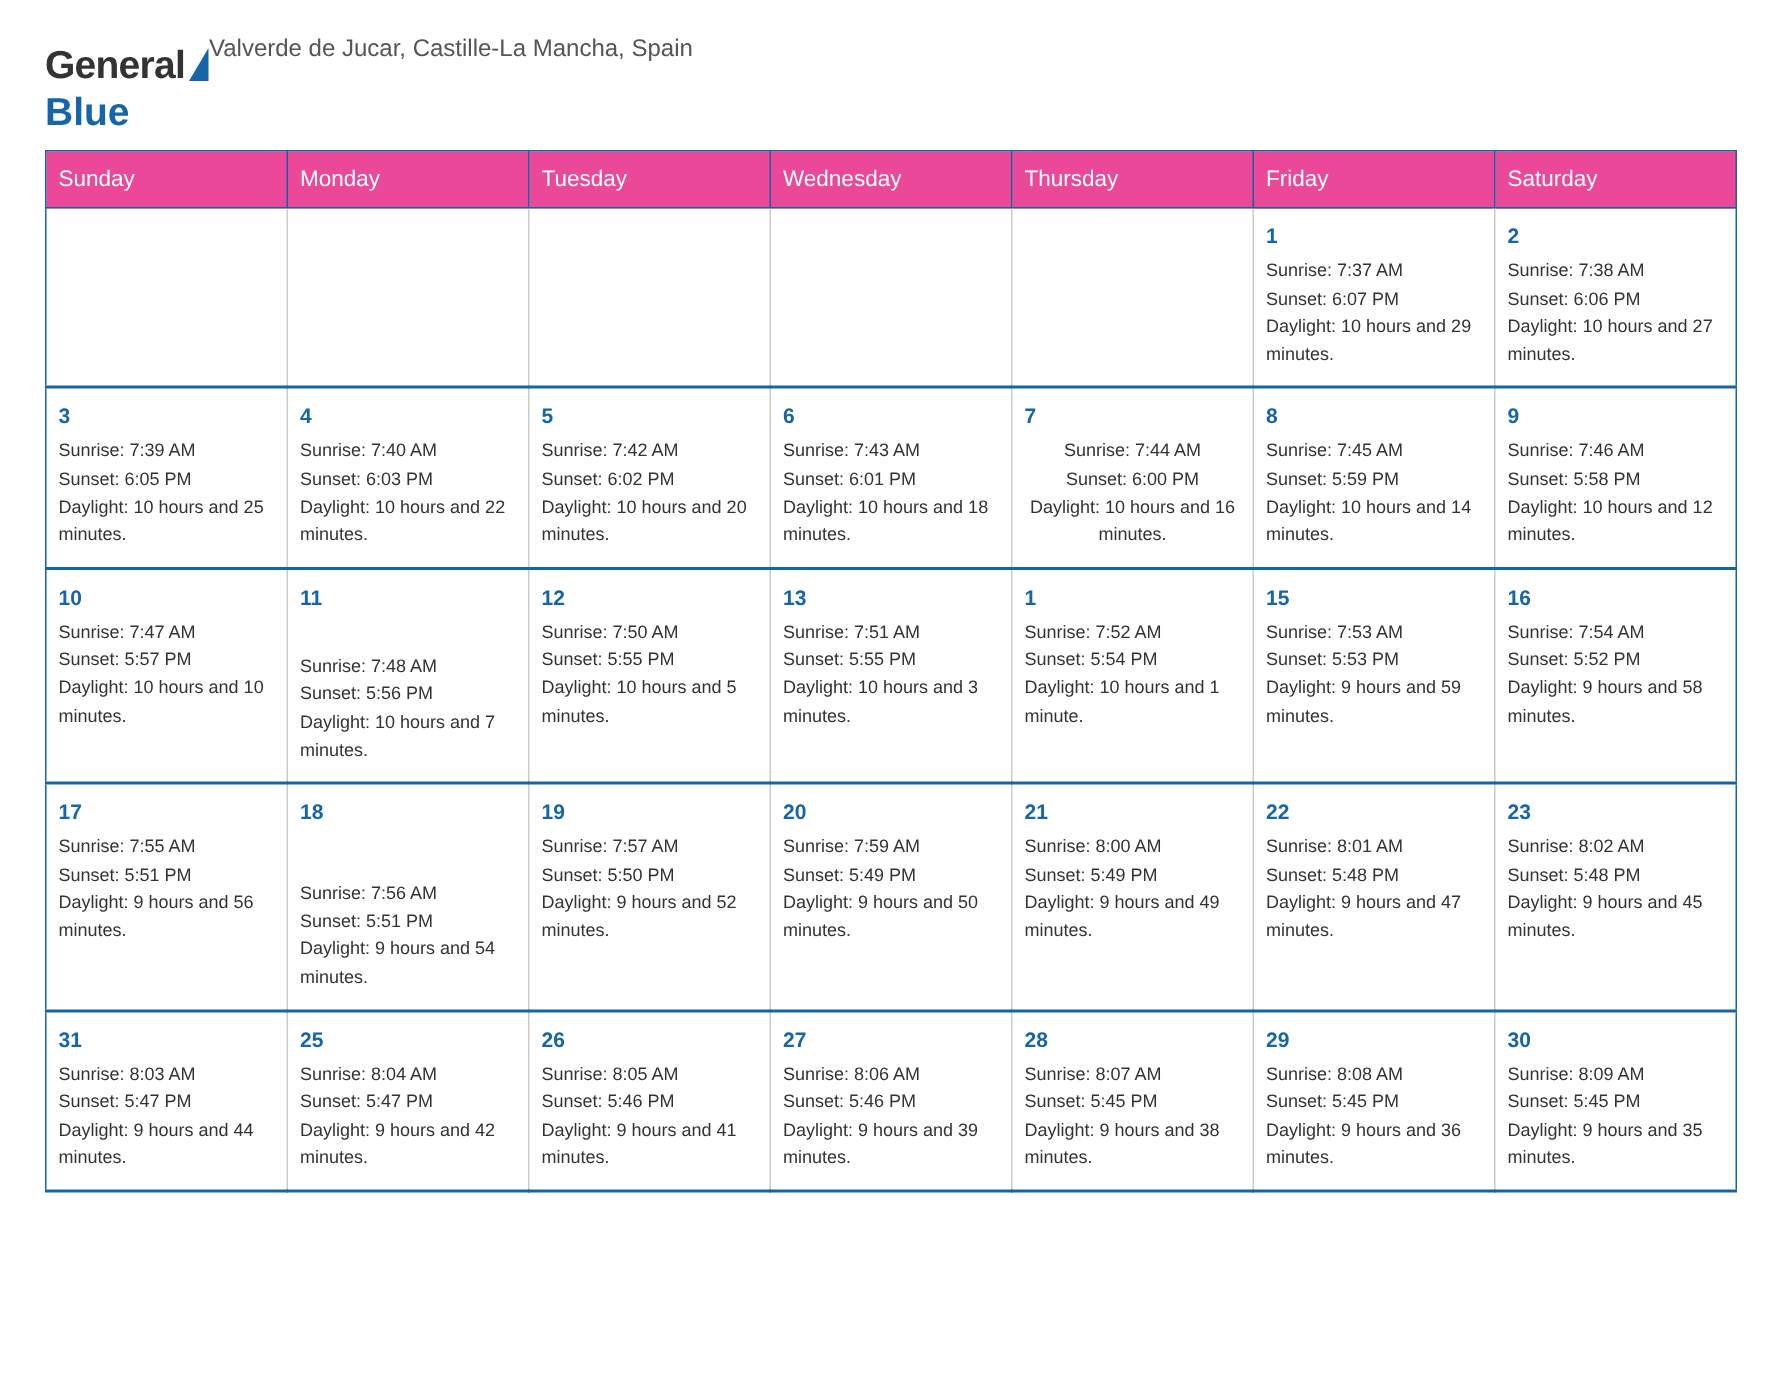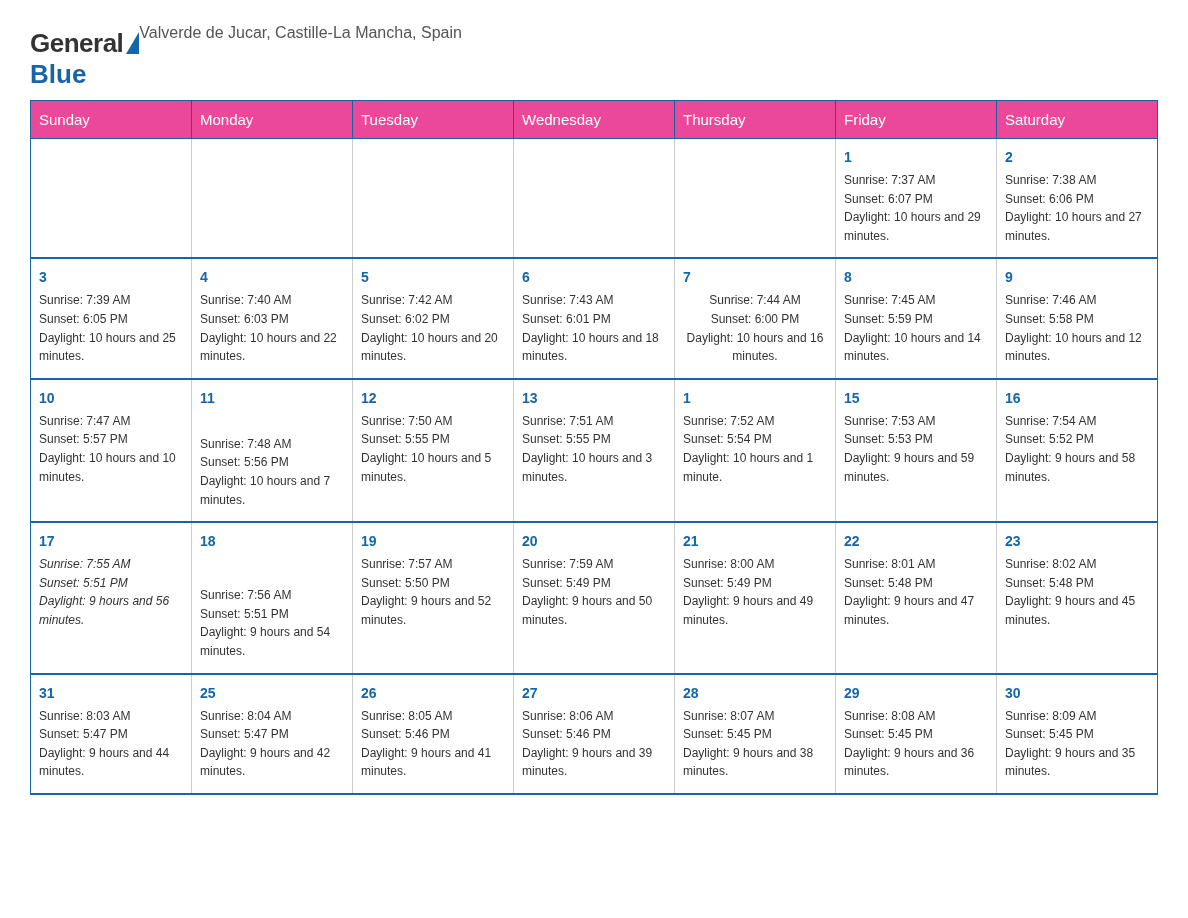--- a/index.html
+++ b/index.html
@@ -237,21 +237,21 @@
         <td>
           <span class="day-number">16</span>
           <div class="day-info" style="white-space: pre-line;">Sunrise: 7:54 AM
 Sunset: 5:52 PM
 Daylight: 9 hours and 58 minutes.</div>
         </td>
       </tr>
       <tr>
         <td>
           <span class="day-number">17</span>
-          <div class="day-info" style="white-space: pre-line; font-style: italic;">Sunrise: 7:55 AM
+          <div class="day-info" style="white-space: pre-line;">Sunrise: 7:55 AM
 Sunset: 5:51 PM
 Daylight: 9 hours and 56 minutes.</div>
         </td>
         <td>
           <span class="day-number">18</span>
           <div class="day-info" style="white-space: pre-line; margin-top: 34px;">Sunrise: 7:56 AM
 Sunset: 5:51 PM
 Daylight: 9 hours and 54 minutes.</div>
         </td>
         <td>

